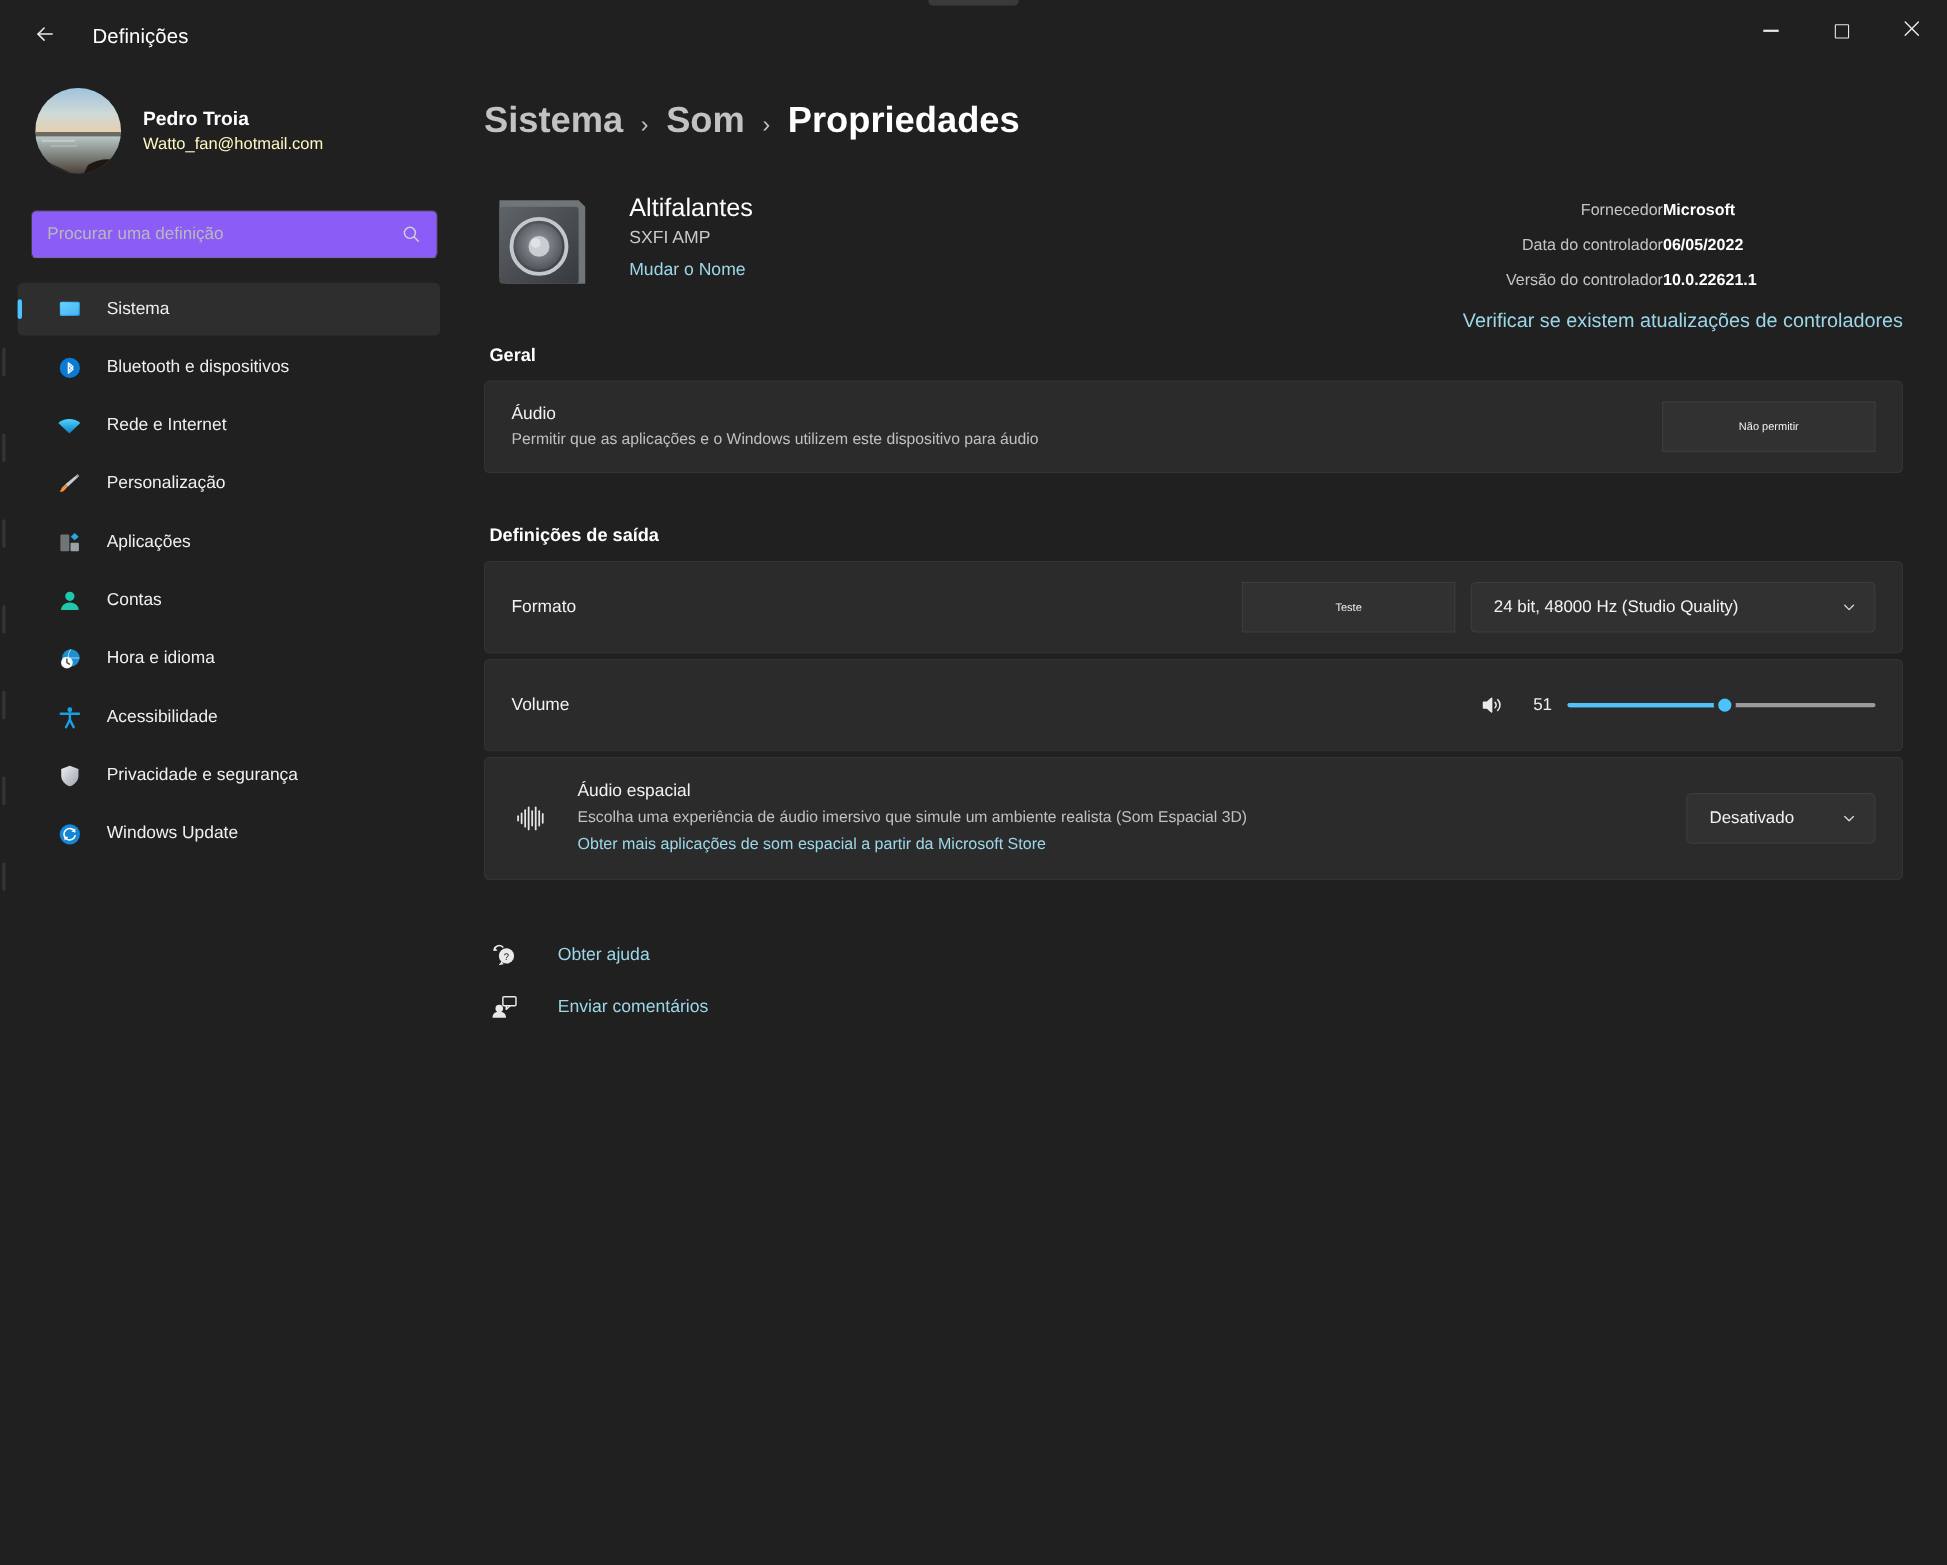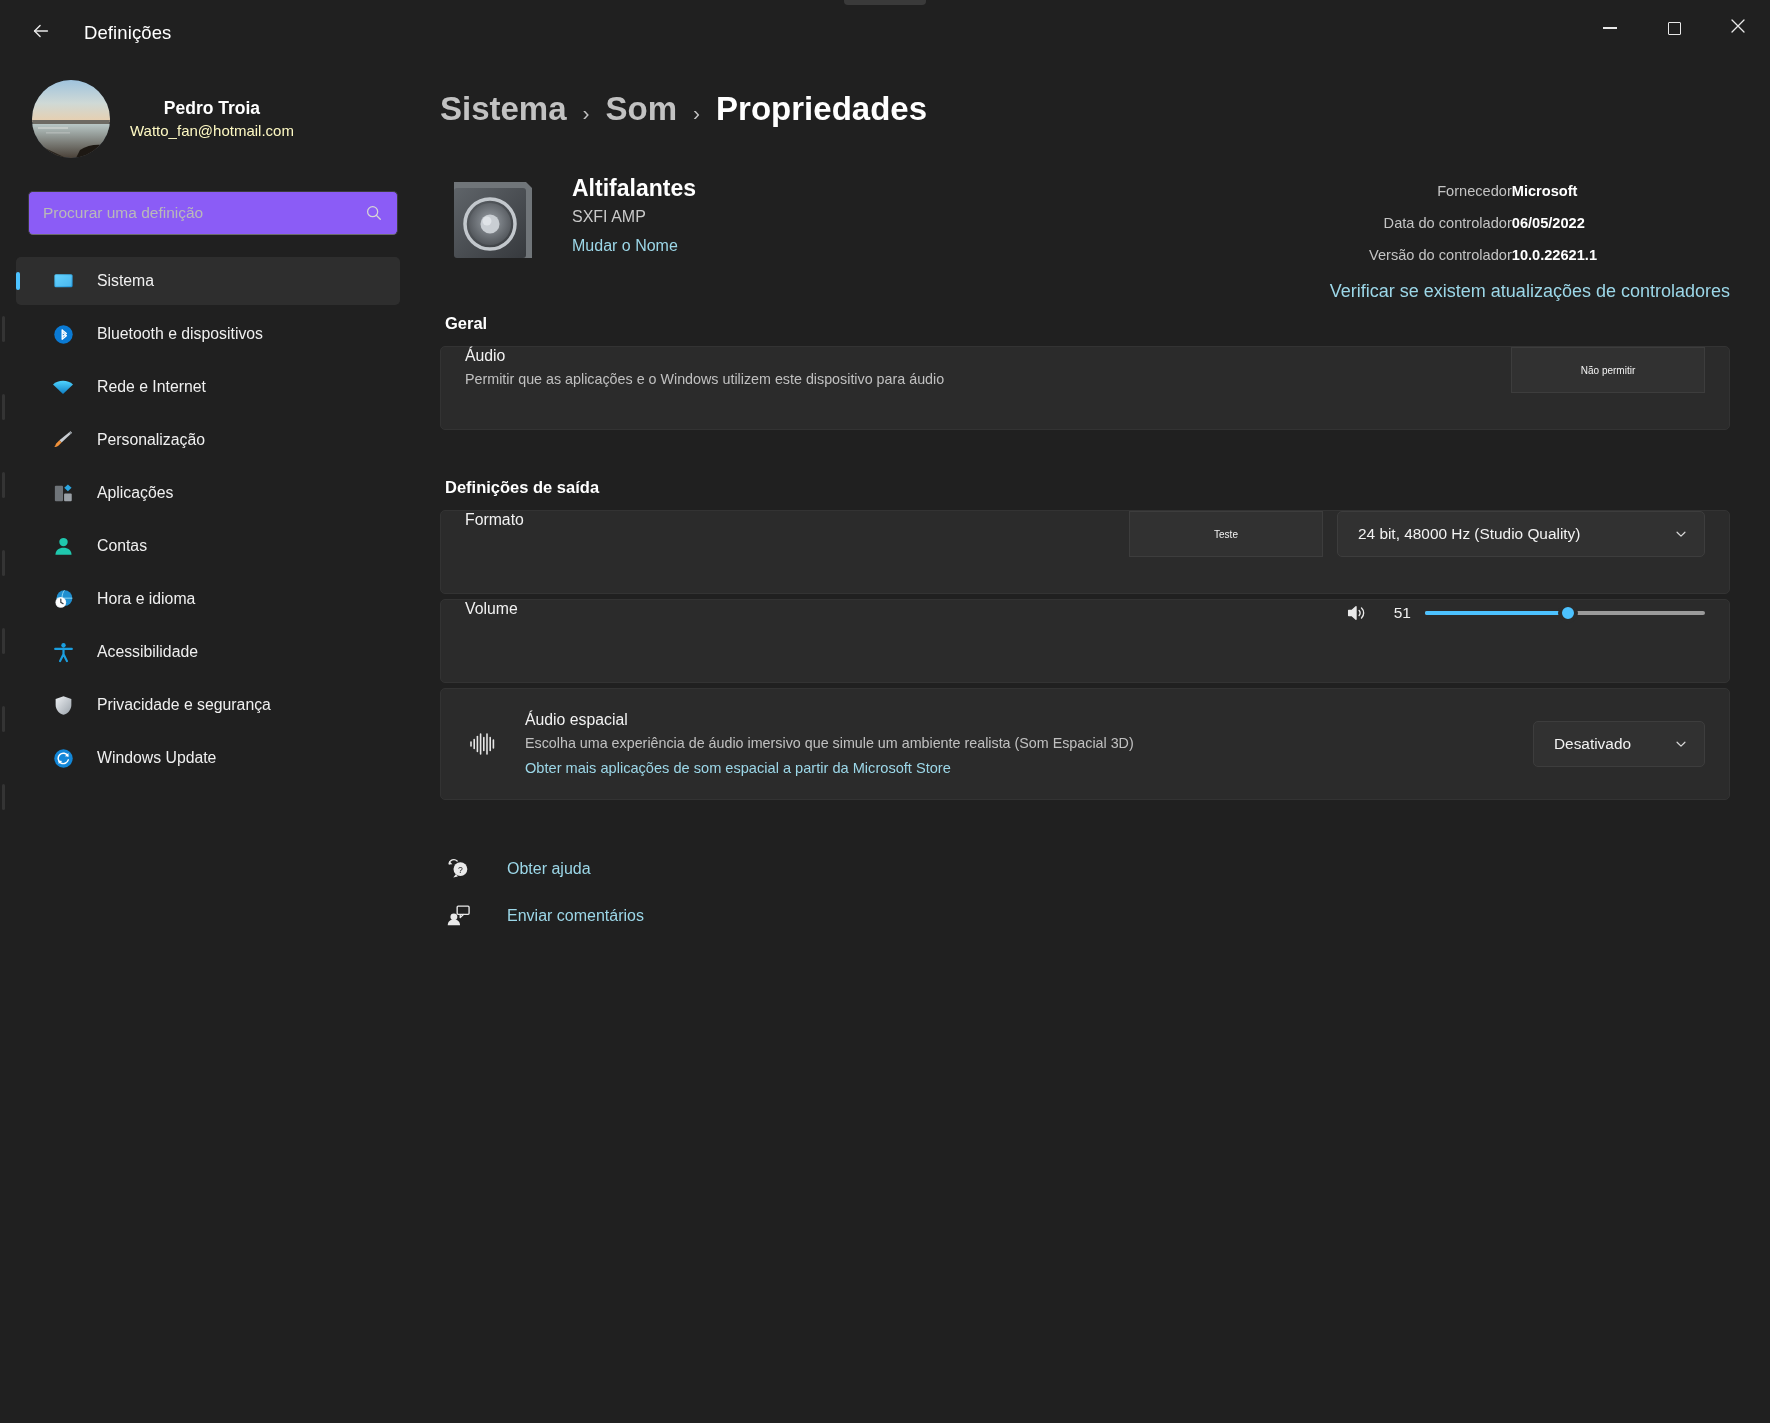--- a/index.html
+++ b/index.html
@@ -67,21 +67,20 @@
   .sidebar {
     width: 430px;
     flex: 0 0 430px;
     padding: 0;
     position: relative;
   }
   .profile {
     display: flex;
     align-items: center;
     margin: 14px 0 0 32px;
-    text-align: center;
   }
   .avatar {
     width: 78px; height: 78px;
     border-radius: 50%;
     overflow: hidden;
     flex: 0 0 78px;
     background: #2a3a4a;
     position: relative;
   }
   .avatar svg { display: block; width: 100%; height: 100%; }
@@ -198,21 +197,21 @@
     margin-top: 38px;
     position: relative;
   }
   .dev-icon {
     width: 100px; height: 100px;
     flex: 0 0 100px;
   }
   .dev-meta { margin-left: 32px; padding-top: 8px; }
   .dev-name {
     font-size: 23px;
-    font-weight: 700;
+    font-weight: 400;
     color: #ffffff;
     line-height: 1.25;
   }
   .dev-sub {
     font-size: 16px;
     color: #c9c9c9;
     margin-top: 5px;
   }
   .dev-rename {
     font-size: 16px;
@@ -251,21 +250,21 @@
     margin: 48px 0 13px 5px;
   }
 
   
   .card {
     background: #2b2b2b;
     border: 1px solid #333333;
     border-radius: 5px;
     padding: 0 24px;
     display: flex;
-    align-items: flex-start;
+    align-items: center;
     min-height: 84px;
   }
   .card + .card { margin-top: 5px; }
   .card-grow { flex: 1; }
   .card-title { font-size: 15.8px; color: #f2f2f2; }
   .card-desc { font-size: 14.3px; color: #c0c0c0; margin-top: 6px; }
 
   
   .btn {
     background: #313131;

